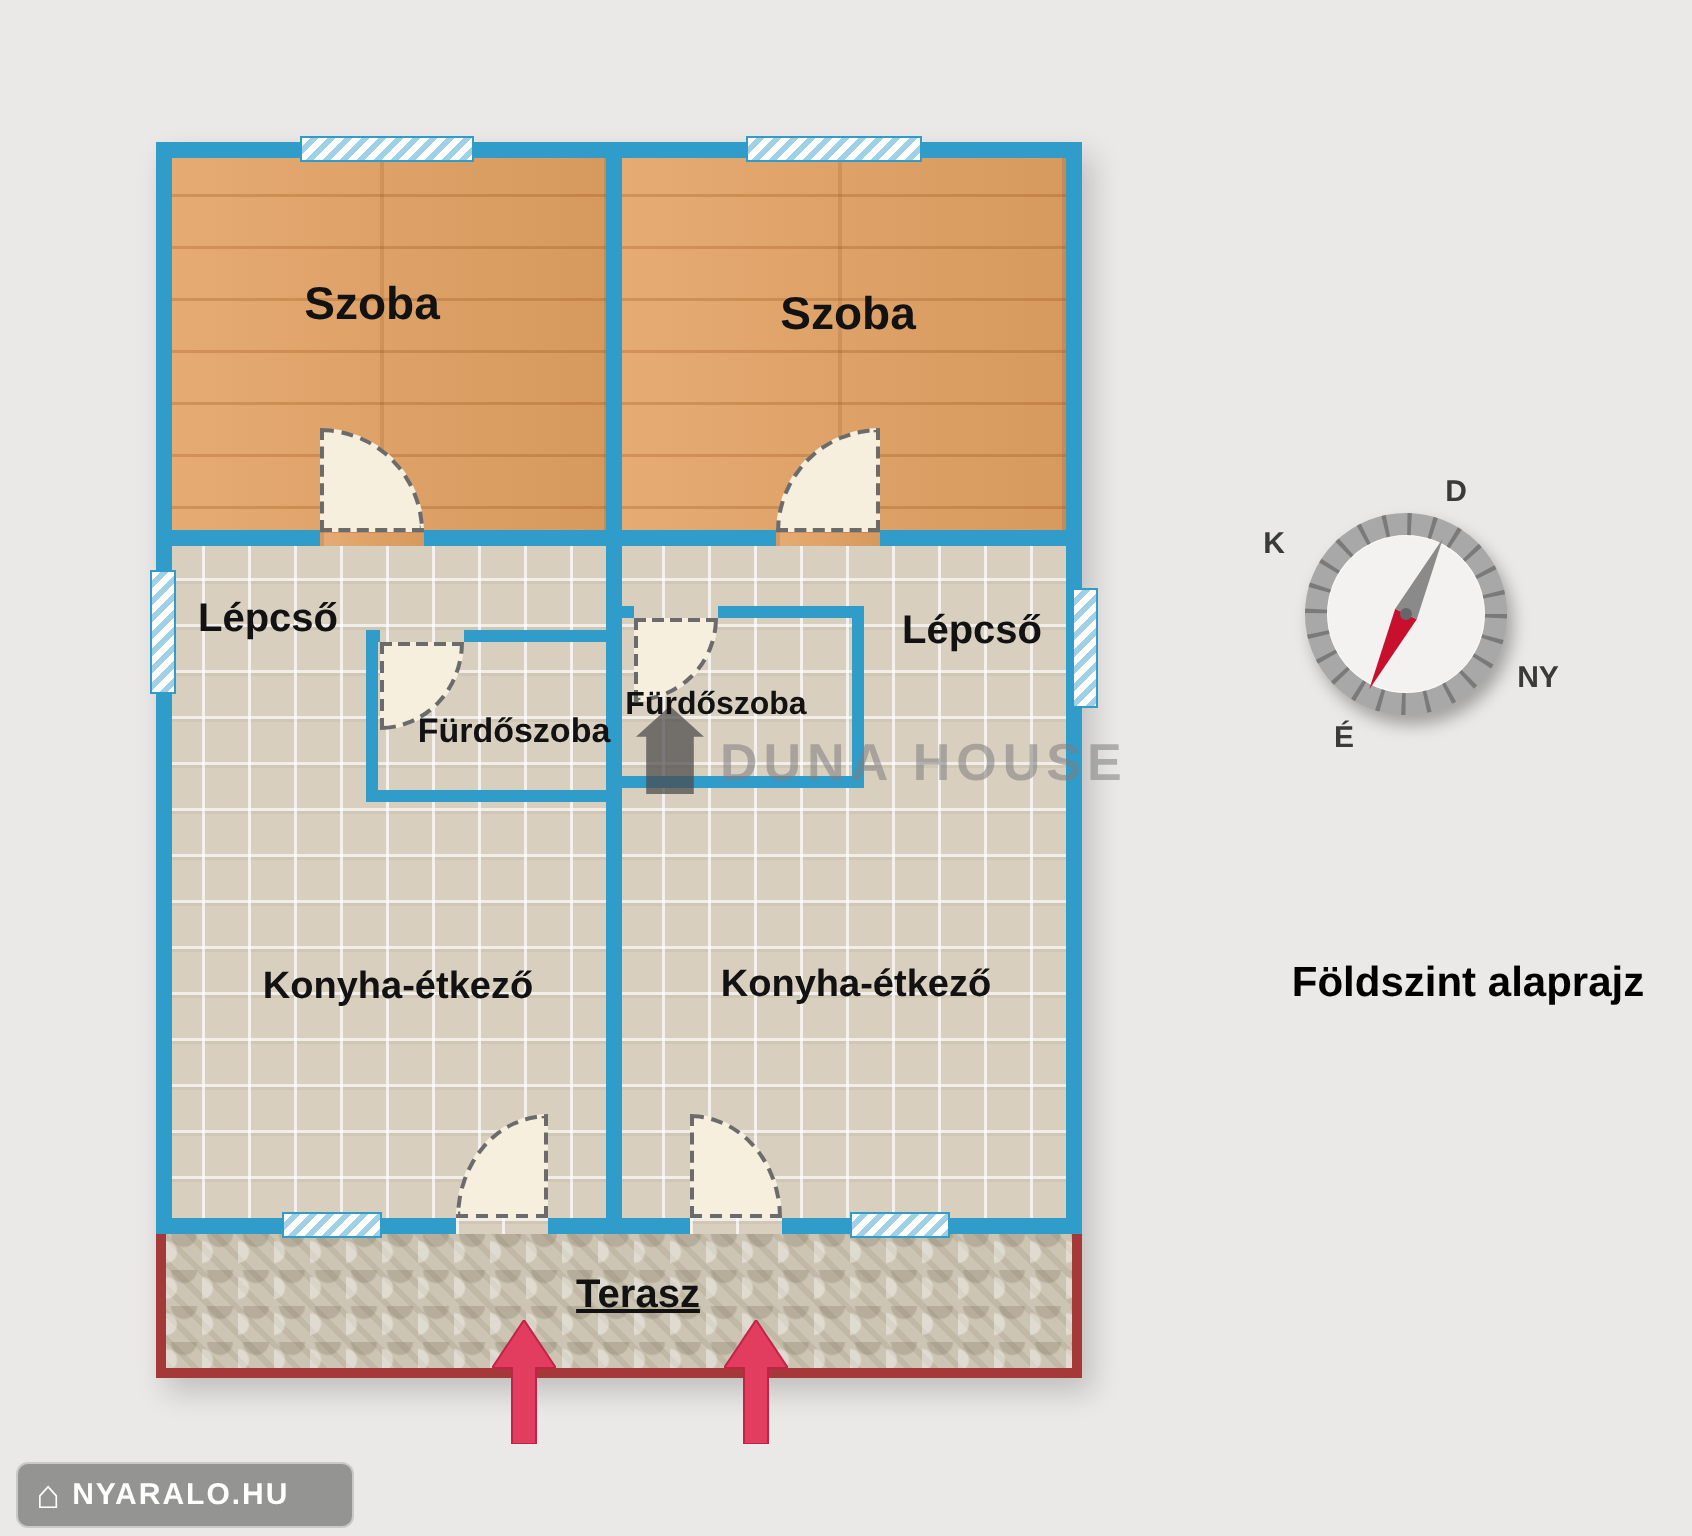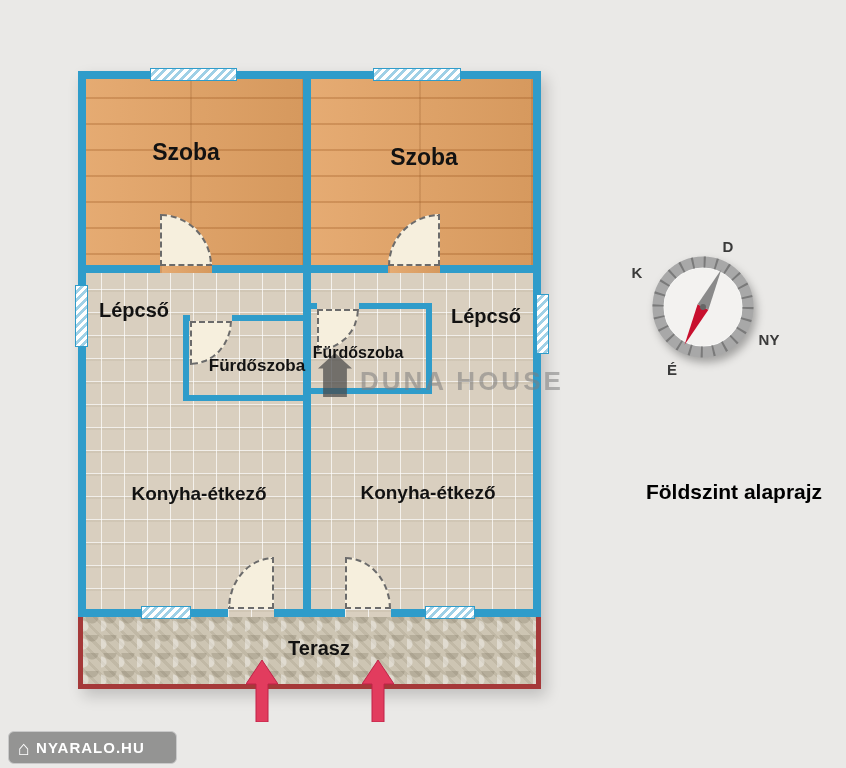--- a/index.html
+++ b/index.html
@@ -137,21 +137,21 @@
 <div class="abs watermark-text" style="left:360px;top:366px;">DUNA HOUSE</div>
 
 <div class="abs room-label" style="left:186px;top:152px;font-size:23px;">Szoba</div>
 <div class="abs room-label" style="left:424px;top:157px;font-size:23px;">Szoba</div>
 <div class="abs room-label" style="left:134px;top:310px;font-size:20px;">Lépcső</div>
 <div class="abs room-label" style="left:486px;top:316px;font-size:20px;">Lépcső</div>
 <div class="abs room-label" style="left:257px;top:366px;font-size:17px;">Fürdőszoba</div>
 <div class="abs room-label" style="left:358px;top:353px;font-size:16px;">Fürdőszoba</div>
 <div class="abs room-label" style="left:199px;top:494px;font-size:19px;">Konyha-étkező</div>
 <div class="abs room-label" style="left:428px;top:493px;font-size:19px;">Konyha-étkező</div>
-<div class="abs room-label" style="left:319px;top:648px;font-size:20px;">Terasz</div>
+<div class="abs room-label" style="left:319px;top:648px;font-size:20px;text-decoration:underline;">Terasz</div>
 
 <svg class="abs" style="left:246px;top:660px;" width="32" height="62">
   <polygon points="16,0 32,24 22,24 22,62 10,62 10,24 0,24" fill="#e23c5e" stroke="#c02348" stroke-width="1"></polygon>
 </svg>
 <svg class="abs" style="left:362px;top:660px;" width="32" height="62">
   <polygon points="16,0 32,24 22,24 22,62 10,62 10,24 0,24" fill="#e23c5e" stroke="#c02348" stroke-width="1"></polygon>
 </svg>
 
 <svg class="abs" style="left:641px;top:245px;filter:drop-shadow(3px 5px 4px rgba(0,0,0,.30));" width="124" height="124">
   <circle cx="62" cy="62" r="45" fill="#fbfbfa" stroke="#a8a8a8" stroke-width="11"></circle>

